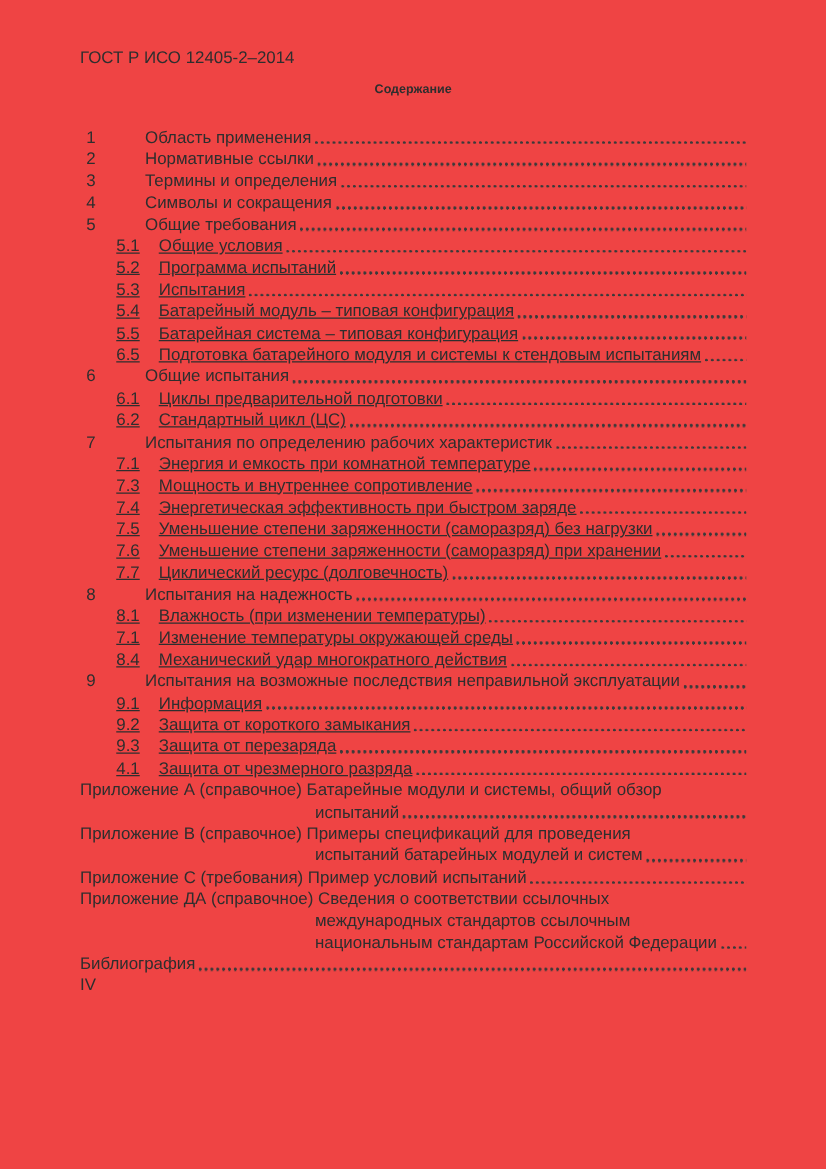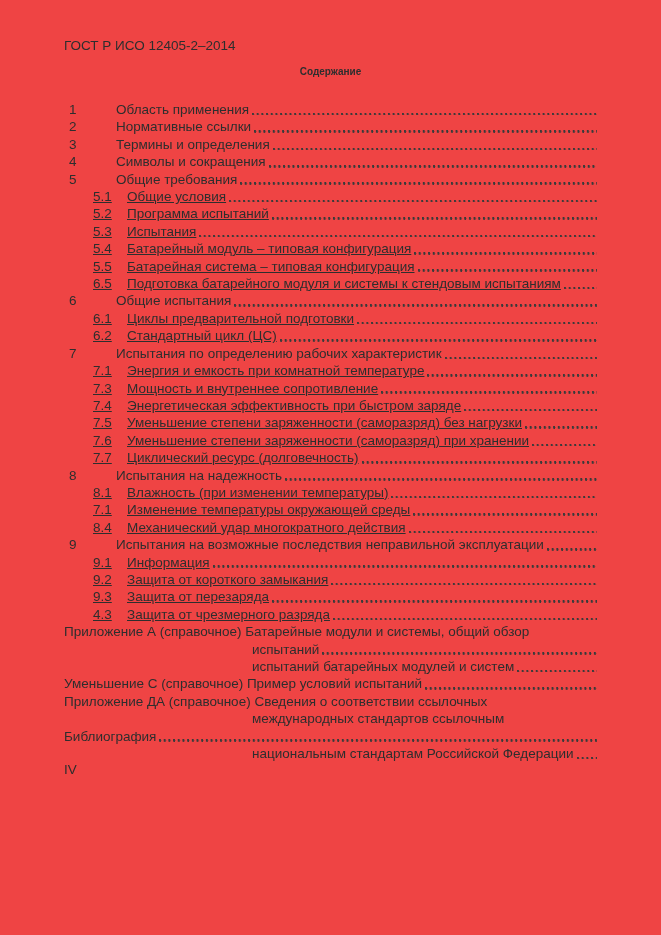--- a/index.html
+++ b/index.html
@@ -205,49 +205,52 @@
         <span class="num">9.2</span>
         <span class="text">Защита от короткого замыкания</span>
         <span class="leader"></span>
       </div>
       <div class="row sub">
         <span class="num">9.3</span>
         <span class="text">Защита от перезаряда</span>
         <span class="leader"></span>
       </div>
       <div class="row sub">
-        <span class="num">4.3</span>
+        <span class="num">4.1</span>
         <span class="text">Защита от чрезмерного разряда</span>
         <span class="leader"></span>
       </div>
       <div class="row app">
         <span class="text">Приложение А (справочное) Батарейные модули и системы, общий обзор</span>
       </div>
       <div class="row cont">
         <span class="text">испытаний</span>
         <span class="leader"></span>
       </div>
+      <div class="row app">
+        <span class="text">Приложение В (справочное) Примеры спецификаций для проведения</span>
+      </div>
       <div class="row cont">
         <span class="text">испытаний батарейных модулей и систем</span>
         <span class="leader"></span>
       </div>
       <div class="row app">
-        <span class="text">Уменьшение С (справочное) Пример условий испытаний</span>
+        <span class="text">Приложение С (требования) Пример условий испытаний</span>
         <span class="leader"></span>
       </div>
       <div class="row app">
         <span class="text">Приложение ДА (справочное) Сведения о соответствии ссылочных</span>
       </div>
       <div class="row cont">
         <span class="text">международных стандартов ссылочным</span>
+      </div>
+      <div class="row cont">
+        <span class="text">национальным стандартам Российской Федерации</span>
+        <span class="leader"></span>
       </div>
       <div class="row plain">
         <span class="text">Библиография</span>
         <span class="leader"></span>
       </div>
-      <div class="row cont">
-        <span class="text">национальным стандартам Российской Федерации</span>
-        <span class="leader"></span>
-      </div>
     </div>
 
   <div class="footer">IV</div>
 </div>
 
 </body></html>

